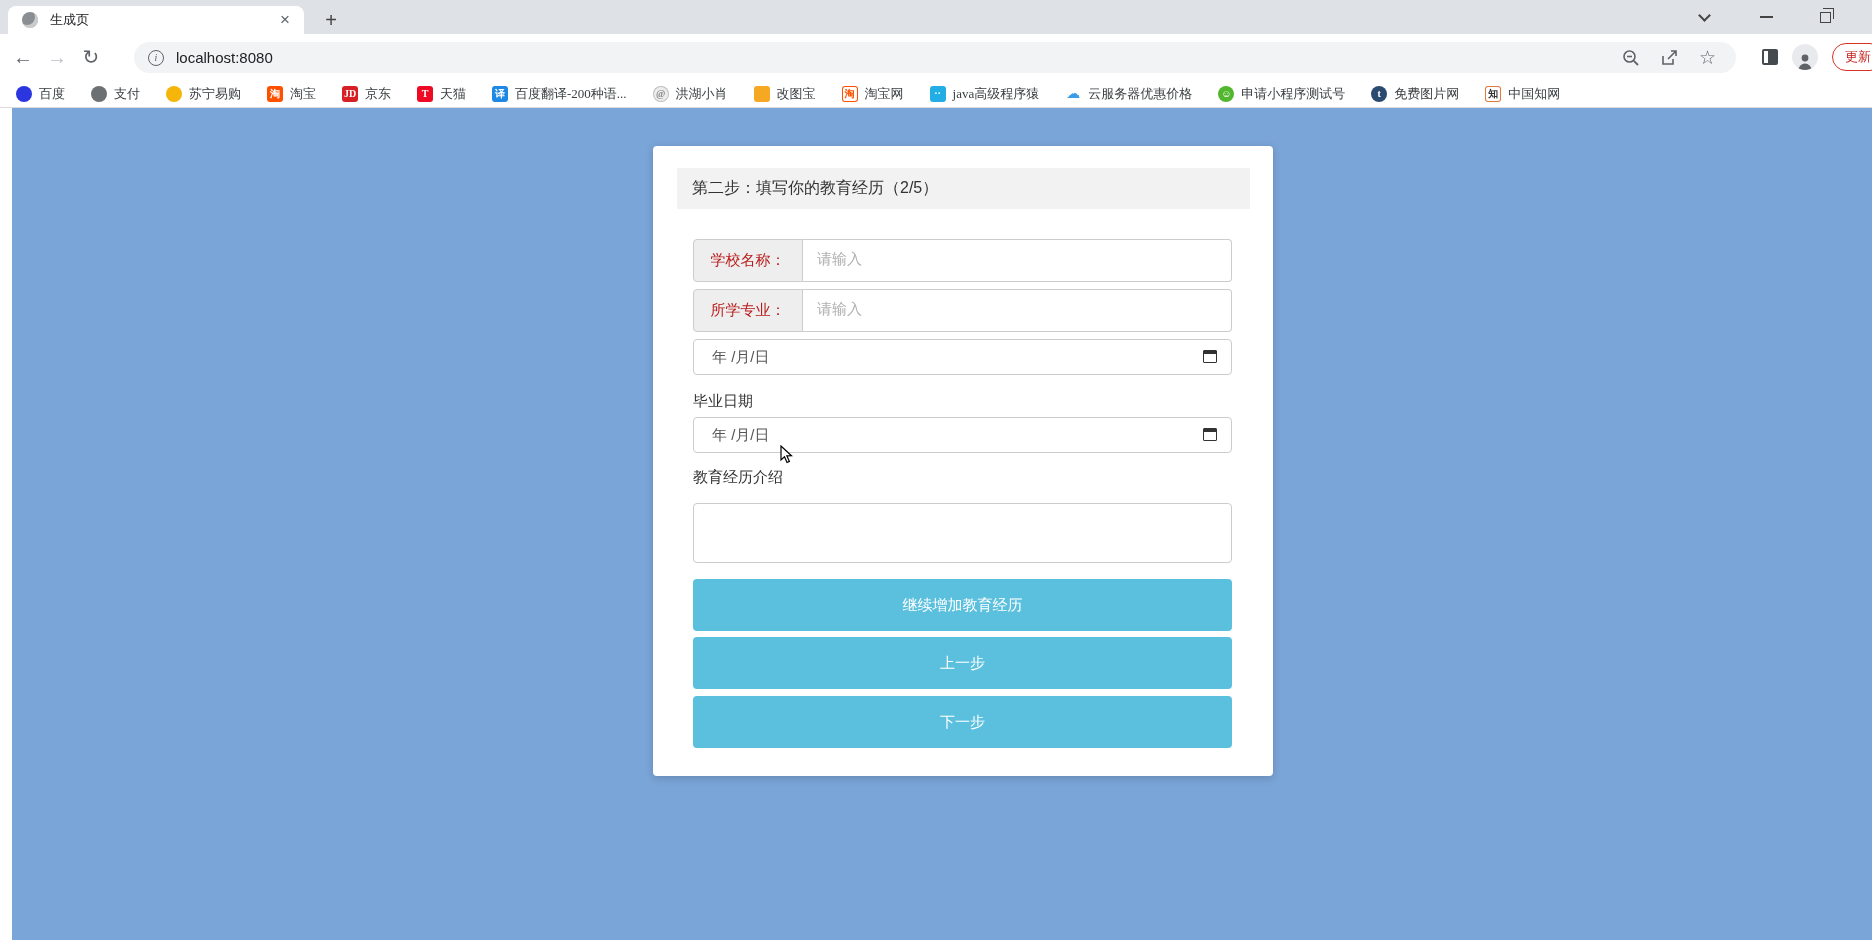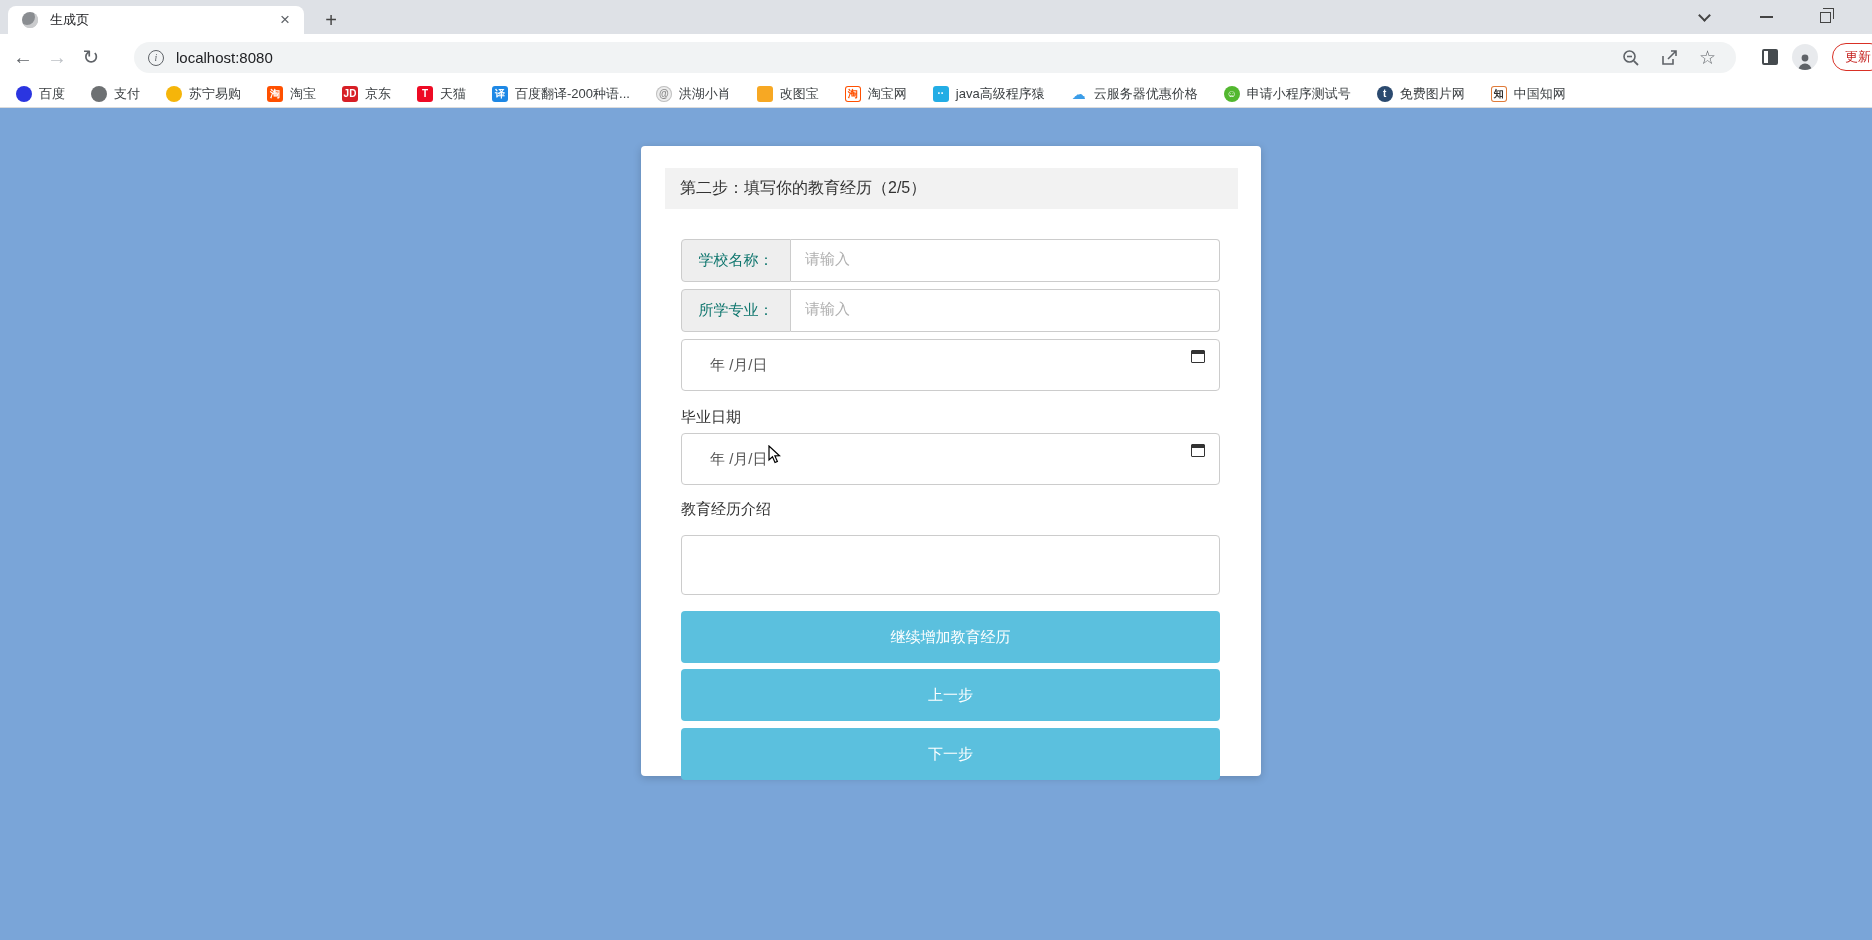--- a/index.html
+++ b/index.html
@@ -40,47 +40,47 @@
     align-items:center; gap:14px; padding-right:0; }
   .sidepanel-ic { width:16px; height:16px; border:2px solid #454a4e; border-radius:2px; position:relative; }
   .sidepanel-ic::after { content:""; position:absolute; right:0; top:0; width:8px; height:12px; background:#454a4e; }
   .avatar { width:26px; height:26px; border-radius:50%; background:#e8eaed; display:flex;
     align-items:flex-end; justify-content:center; overflow:hidden; }
   .update-pill { height:28px; border:1.5px solid #d93025; border-radius:15px;
     color:#c5221f; font-size:13px; line-height:25px; padding:0 12px; background:#fff;
     margin-right:-12px; white-space:nowrap; }
 
   .bookmarks { height:28px; background:#fff; border-bottom:1px solid #dcdcdc;
-    display:flex; align-items:center; padding-left:16px; gap:26px; overflow:hidden; }
+    display:flex; align-items:center; padding-left:16px; gap:26px; overflow:hidden;font-family:Liberation Serif, serif; }
   .bm { display:flex; align-items:center; gap:7px; white-space:nowrap; }
   .bm-ic { width:16px; height:16px; border-radius:3px; font-size:10px; line-height:16px;
     text-align:center; font-weight:bold; flex:none; overflow:hidden; }
   .bm-lb { font-size:13px; color:#3c4043; }
 
   
   .page { position:relative; height:832px; }
   .card { position:absolute; left:641px; top:38px; width:620px; height:630px;
     background:#fff; border-radius:4px; box-shadow:0 2px 8px rgba(0,0,0,.18); }
   .card-header { margin:22px 23px 0 24px; height:41px; background:#f2f2f2;
     display:flex; align-items:center; padding-left:15px; }
   .card-title { font-size:16px; color:#333; }
   .card-body { margin:30px 41px 0 40px; }
 
   .igroup { display:flex; height:43px; margin-bottom:7px; }
   .iaddon { width:110px; background:#eee; border:1px solid #ccc; border-radius:4px 0 0 4px;
-    display:flex; align-items:center; justify-content:center; font-size:15px; color:#0f766e; }
+    display:flex; align-items:center; justify-content:center; font-size:15px; color:#b91c1c; }
   .igroup input { flex:1; border:1px solid #ccc; border-left:none; border-radius:0 4px 4px 0;
     font-size:15px; padding:0 14px; color:#333; outline:none;
     font-family:Liberation Mono, monospace; }
   .igroup input::placeholder { color:#b0b0b0; }
 
   .flabel { font-size:15px; color:#333; height:20px; }
   .flabel.l1 { margin-top:10px; } .flabel.l2 { margin-top:17px; } .flabel.l3 { margin-top:15px; }
-  .dateinput { position:relative; margin-top:5px; height:52px; border:1px solid #ccc;
-    border-radius:4px; background:#fff; display:flex; align-items:center; padding-left:28px; }
+  .dateinput { position:relative; margin-top:5px; height:36px; border:1px solid #ccc;
+    border-radius:4px; background:#fff; display:flex; align-items:center; padding-left:18px; }
   .date-ph { font-size:15px; color:#555; }
   .cal-ic { position:absolute; right:14px; top:10px; width:14px; height:13px;
     border:1.6px solid #333; border-radius:1px; }
   .cal-ic::before { content:""; position:absolute; left:0; top:0; right:0; height:3px; background:#333; }
 
   .ta-wrap { position:relative; margin-top:15px; }
   .ta-wrap textarea { width:100%; height:60px; border:1px solid #ccc; border-radius:4px;
     resize:none; outline:none; }
   .toast { position:absolute; left:50%; top:6px; transform:translateX(-50%);
     width:154px; height:50px; background:#676767; border-radius:4px; color:#fff;
@@ -205,21 +205,21 @@
     <div class="bm">
       <span class="bm-ic" style="background: rgb(43, 74, 111); color: rgb(255, 255, 255); border-radius: 50%;">t</span>
       <span class="bm-lb">免费图片网</span>
     </div>
     <div class="bm">
       <span class="bm-ic" style="background: rgb(255, 255, 255); color: rgb(51, 51, 51); box-shadow: rgb(224, 123, 57) 0px 0px 0px 1px inset;">知</span>
       <span class="bm-lb">中国知网</span>
     </div>
   </div>
 
-<div class="page" style="background: rgb(122, 165, 216);">
+<div class="page" style="background: rgb(122, 165, 216); margin-left: 12px;">
   <div class="card">
     <div class="card-header">
       <span class="card-title">第二步：填写你的教育经历（2/5）</span>
     </div>
     <div class="card-body">
       <div class="igroup">
         <span class="iaddon">学校名称：</span>
         <input type="text" placeholder="请输入" style="">
       </div>
       <div class="igroup">

